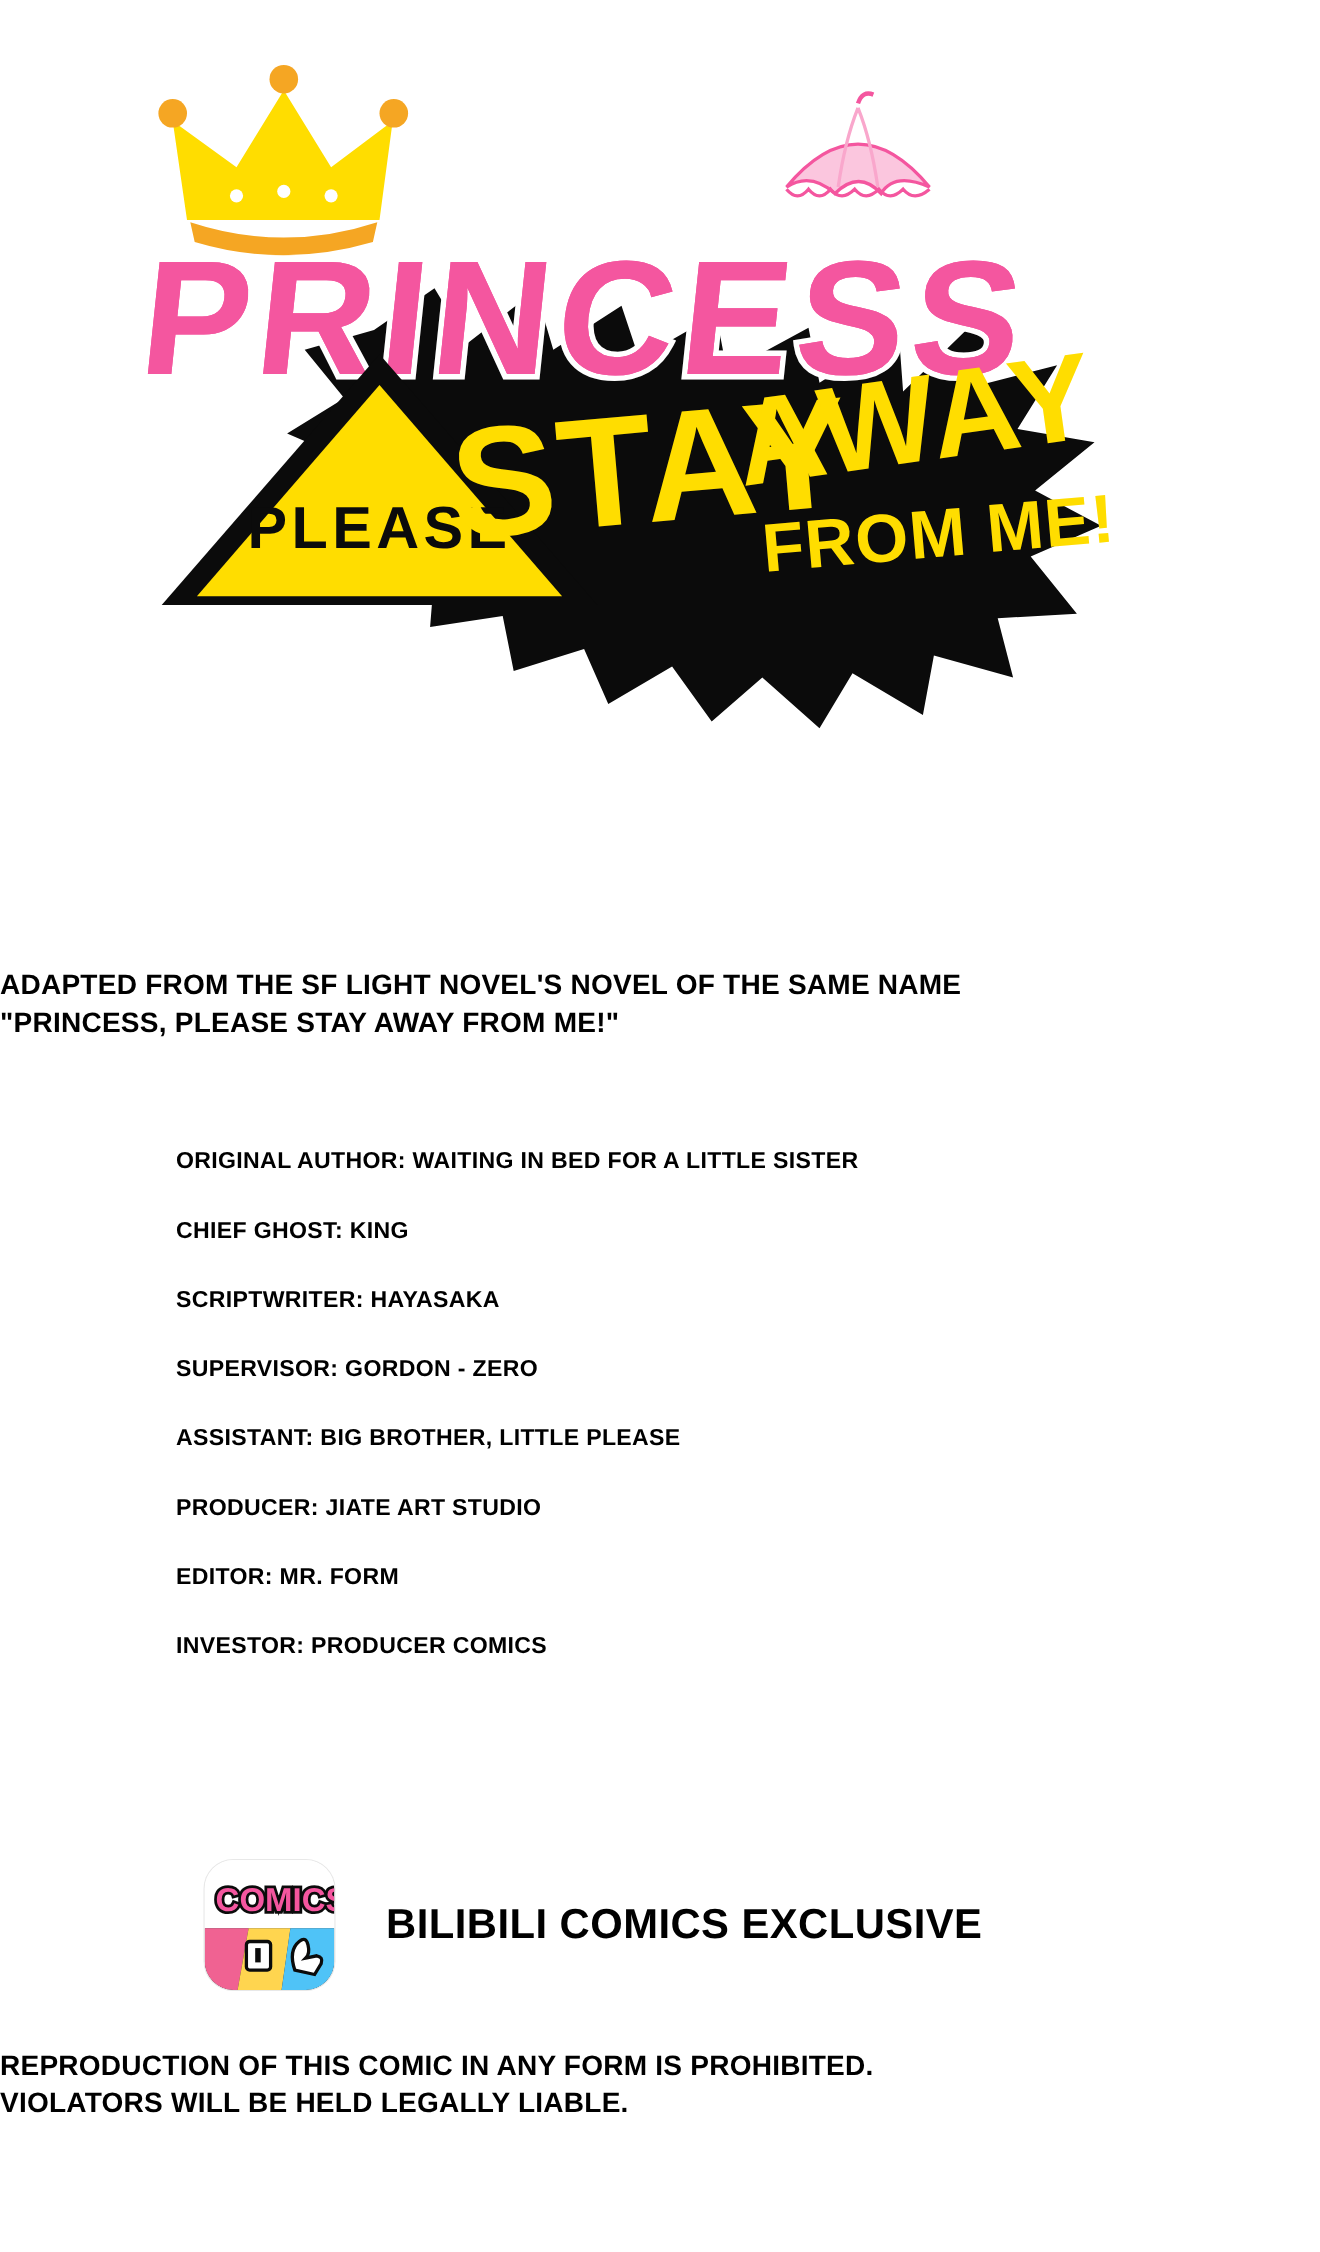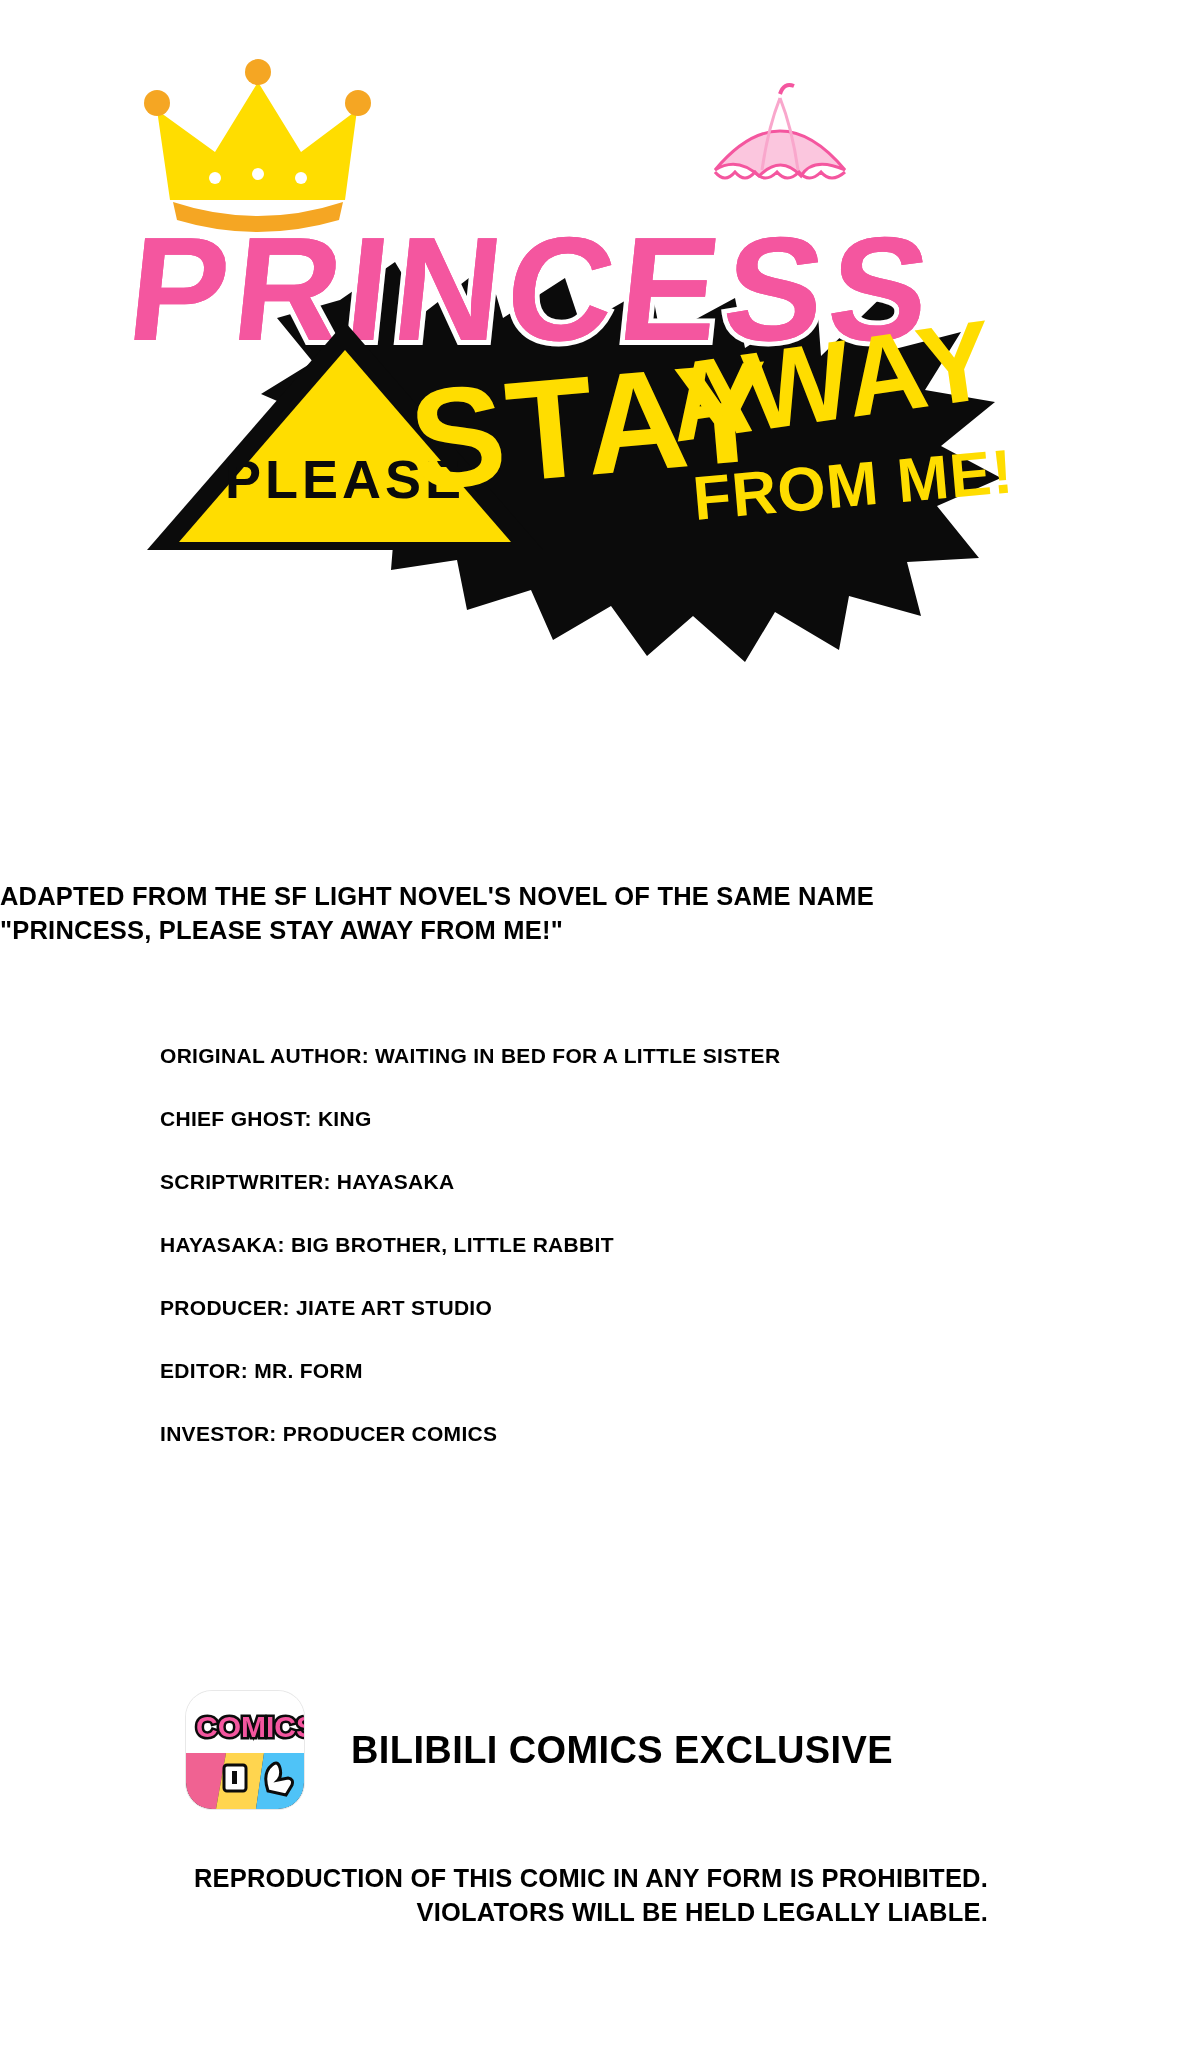--- a/index.html
+++ b/index.html
@@ -95,21 +95,21 @@
     letter-spacing: 0.4px;
     white-space: nowrap;
   }
 
   
   .notice {
     position: absolute;
     left: 0;
     top: 1862px;
     width: 988px;
-    text-align: right;
+    text-align: left;
     font-weight: bold;
     font-size: 25.5px;
     line-height: 1.33;
     letter-spacing: 0.2px;
   }
   .notice-line2 { display: block; }
 </style>
 </head>
 <body>
 
@@ -178,21 +178,22 @@
 
   <div class="adapted-block">
     <span>ADAPTED FROM THE SF LIGHT NOVEL'S NOVEL OF THE SAME NAME</span>
     <span class="adapted-line2">"PRINCESS, PLEASE STAY AWAY FROM ME!"</span>
   </div>
 
   <div class="credits">
     <div class="credit-row">ORIGINAL AUTHOR: WAITING IN BED FOR A LITTLE SISTER</div>
     <div class="credit-row">CHIEF GHOST: KING</div>
     <div class="credit-row">SCRIPTWRITER: HAYASAKA</div>
-    <div class="credit-row">HAYASAKA: BIG BROTHER, LITTLE RABBIT</div>
+    <div class="credit-row">SUPERVISOR: GORDON - ZERO</div>
+    <div class="credit-row">ASSISTANT: BIG BROTHER, LITTLE PLEASE</div>
     <div class="credit-row">PRODUCER: JIATE ART STUDIO</div>
     <div class="credit-row">EDITOR: MR. FORM</div>
     <div class="credit-row">INVESTOR: PRODUCER COMICS</div>
   </div>
 
   <div class="exclusive-row">
     <div class="comics-badge">
       <svg viewBox="0 0 118 118" width="118" height="118">
         <defs>
           <clipPath id="rr">

